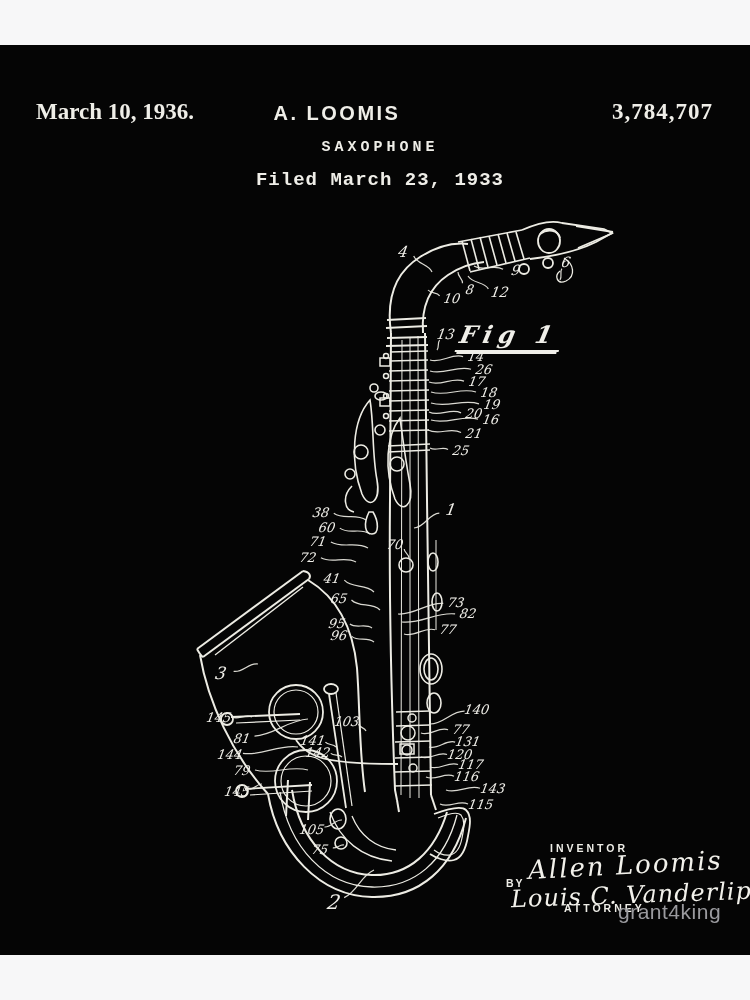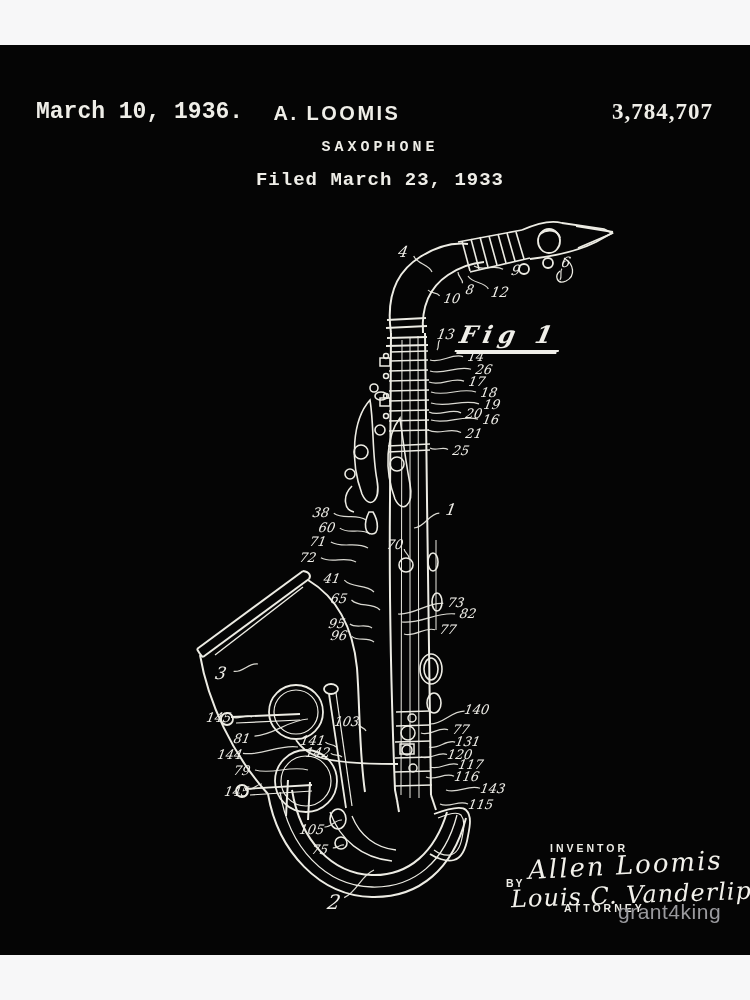--- a/index.html
+++ b/index.html
@@ -6,21 +6,21 @@
   body{
     position:relative;width:750px;height:1000px;overflow:hidden;
     background:#f7f7f8;font-family:"Liberation Sans",sans-serif;
   }
   .strip{position:absolute;left:0;width:750px;background:#f7f7f8;}
   #strip-top{top:0;height:45px;}
   #strip-bottom{top:955px;height:45px;}
   #poster{position:absolute;left:0;top:45px;width:750px;height:910px;background:#050505;}
   .ink{color:#efeee8;}
   
-  #hdr-date{position:absolute;left:36px;top:99px;font-family:Liberation Mono, monospace;
+  #hdr-date{position:absolute;left:36px;top:99px;font-family:Liberation Serif, serif;
     font-weight:bold;font-size:23px;}
   #hdr-name{position:absolute;left:0;top:102px;width:674px;text-align:center;
     font-family:"Liberation Sans",sans-serif;font-weight:600;font-size:20px;letter-spacing:2.5px;}
   #hdr-num{position:absolute;right:37px;top:99px;font-family:"Liberation Serif",serif;
     font-weight:bold;font-size:23px;letter-spacing:1px;}
   #hdr-title{position:absolute;left:0;top:139px;width:760px;text-align:center;
     font-family:"Liberation Mono","DejaVu Sans Mono",monospace;font-size:15px;letter-spacing:4px;font-weight:bold;}
   #hdr-filed{position:absolute;left:0;top:169px;width:760px;text-align:center;
     font-family:"Liberation Mono","DejaVu Sans Mono",monospace;font-size:19px;letter-spacing:1px;font-weight:bold;}
   

